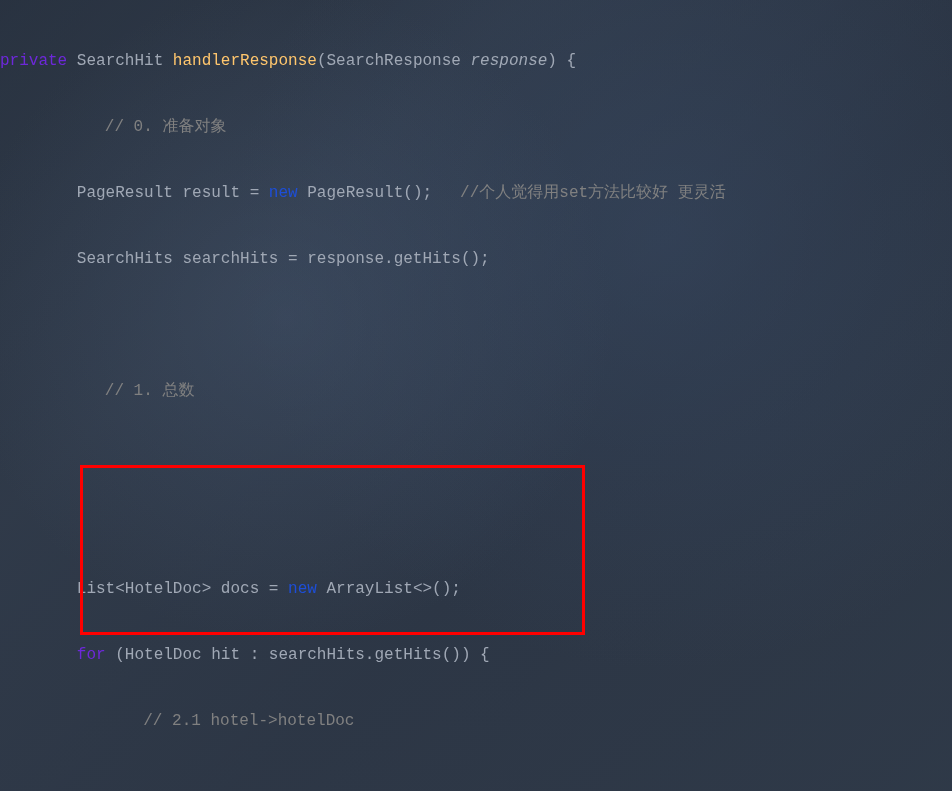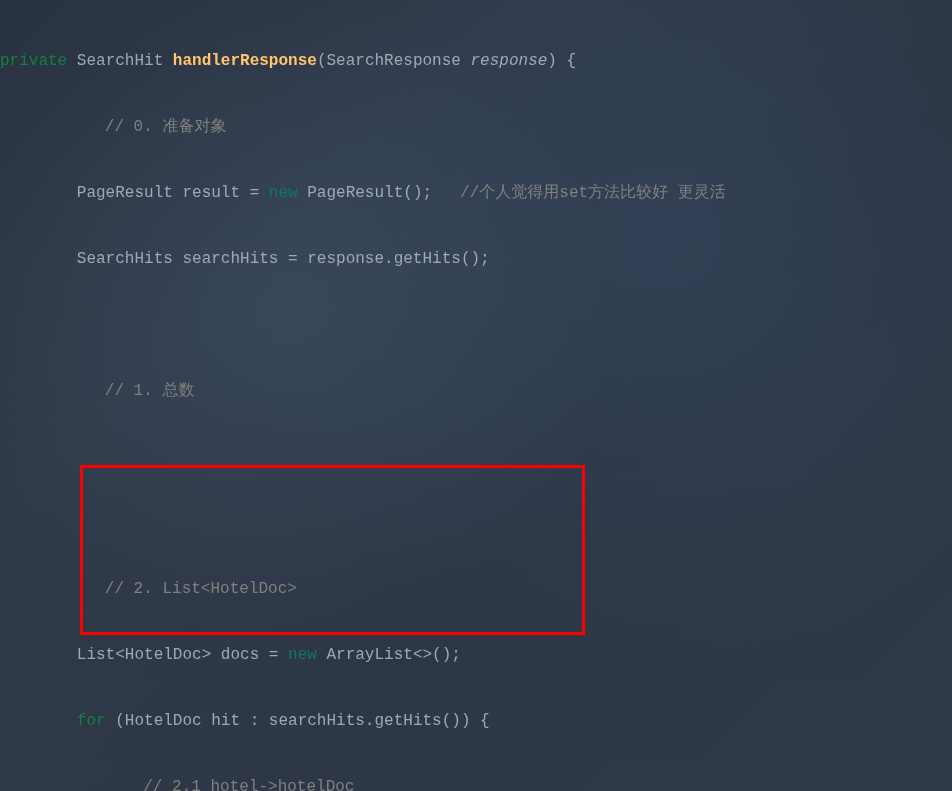--- a/index.html
+++ b/index.html
@@ -21,26 +21,26 @@
                   radial-gradient(circle at 70% 30%, rgba(60,80,110,0.4) 0%, transparent 50%),
                   linear-gradient(180deg, rgba(40,50,65,0.6) 0%, rgba(45,55,70,0.8) 100%);
       pointer-events: none;
     }
     .code-container {
       position: relative;
       padding: 12px 0 0 0;
       white-space: pre;
     }
     .line { display: block; height: 33px; }
-    .kw { color: #15803d; }
+    .kw { color: #6d28d9; }
     .type { color: #a0a8b5; }
-    .method { color: #ffc66d; font-weight: bold; }
+    .method { color: #ffc66d; }
     .param { color: #a0a8b5; font-style: italic; }
     .cmt { color: #808080; margin-left: 28px; }
-    .new { color: #0f766e; }
+    .new { color: #1d4ed8; }
     .p { color: #a0a8b5; }
     .highlight-box {
       position: absolute;
       left: 80px;
       top: 465px;
       width: 505px;
       height: 170px;
       border: 3px solid #ff0000;
       pointer-events: none;
     }
@@ -52,21 +52,20 @@
 
 <div class="code-container">
 <span class="line"><span class="kw">private</span><span class="type"> SearchHit </span><span class="method">handlerResponse</span><span class="p">(</span><span class="type">SearchResponse </span><span class="param">response</span><span class="p">) {</span></span>
 <span class="line"><span>        </span><span class="cmt">// 0. 准备对象</span></span>
 <span class="line"><span>        </span><span class="type">PageResult result = </span><span class="new">new</span><span class="p"> PageResult();</span><span class="cmt">//个人觉得用set方法比较好 更灵活</span></span>
 <span class="line"><span>        </span><span class="p">SearchHits searchHits = response.getHits();</span></span>
 <span class="line"> </span>
 <span class="line"><span>        </span><span class="cmt">// 1. 总数</span></span>
 <span class="line"><span>        </span></span>
 <span class="line"> </span>
-<span class="line"><span>        </span><span class="cmt">// 2. List&lt;HotelDoc&gt;</span></span>
 <span class="line"><span>        </span><span class="p">List&lt;HotelDoc&gt; docs = </span><span class="new">new</span><span class="p"> ArrayList&lt;&gt;();</span></span>
 <span class="line"><span>        </span><span class="kw">for</span><span class="p"> (HotelDoc hit : searchHits.getHits()) {</span></span>
 <span class="line"><span>            </span><span class="cmt">// 2.1 hotel-&gt;hotelDoc</span></span>
 
 
 
 
 
 
 

